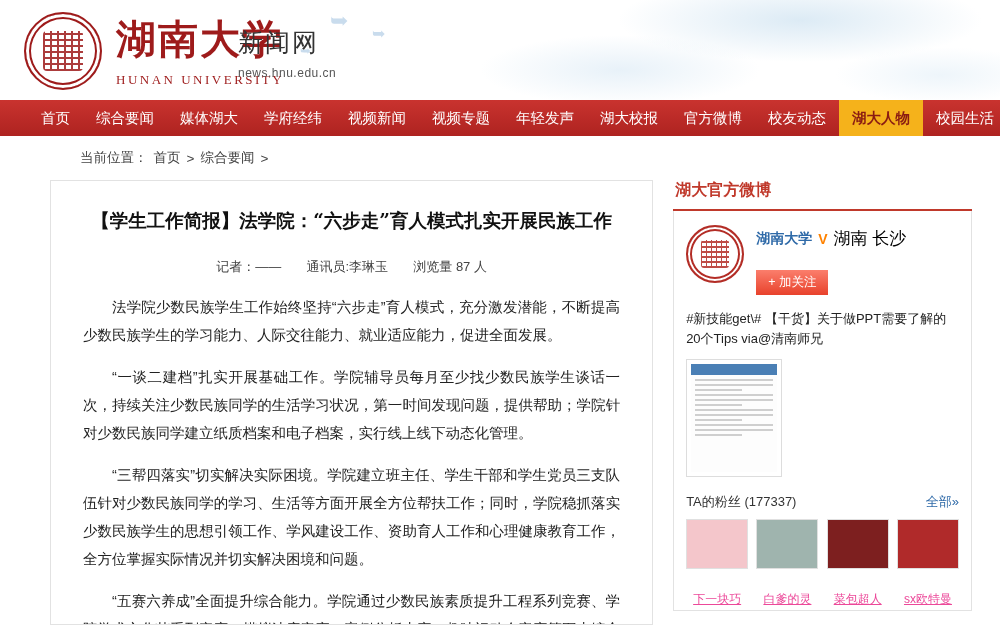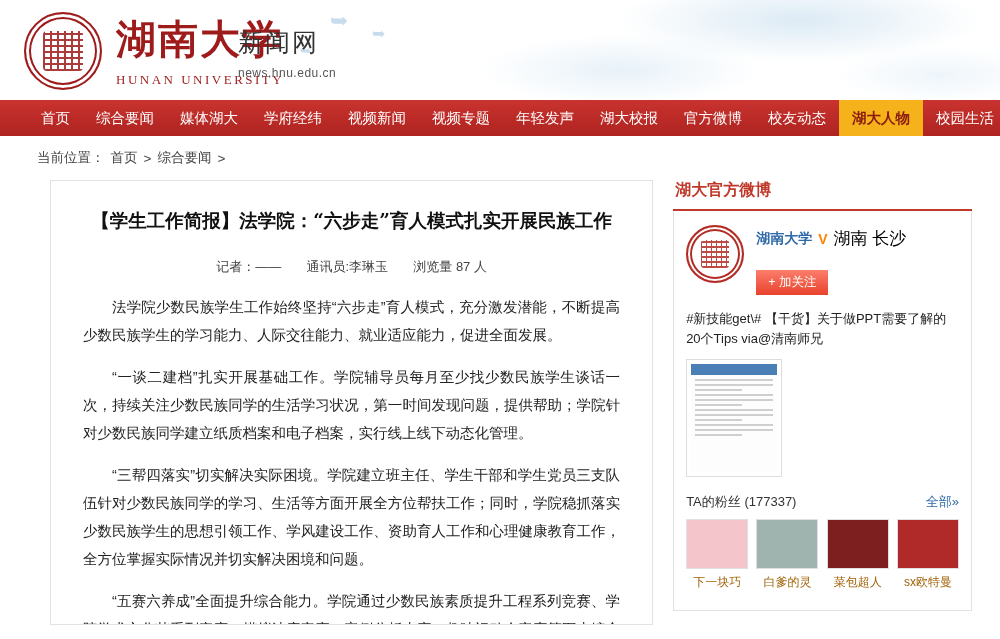--- a/index.html
+++ b/index.html
@@ -127,21 +127,21 @@
     background: #f5b21b;
     color: #8a1b12;
     font-weight: bold;
   }
 
   
   .crumb-bar {
     height: 44px;
     background: #fff;
     border-bottom: 0;
-    padding-left: 37px;
+    padding-left: 80px;
     display: flex;
     align-items: center;
     font-size: 13.5px;
     color: #444;
   }
   .crumb-bar span { margin-right: 6px; }
   .crumb-link { color: #444; }
 
   
   .content {
@@ -305,25 +305,26 @@
     text-align: center;
     cursor: pointer;
   }
   .fan-img {
     width: 62px; height: 50px;
     border: 1px solid #e0e0e0;
     box-sizing: border-box;
   }
   .fan-name {
     font-size: 12px;
-    color: #a16207;
-    margin-top: 5px;
+    color: #ec4899;
+    margin-top: 22px;
     white-space: nowrap;
     overflow: hidden;
     text-overflow: ellipsis;
+    text-decoration: underline;
   }
 </style>
 </head>
 <body>
 
 <div class="page">
 
   <div class="header">
     <div class="header-decor"></div>
     <div class="gull" style="left:330px; top:10px;">➥</div>

